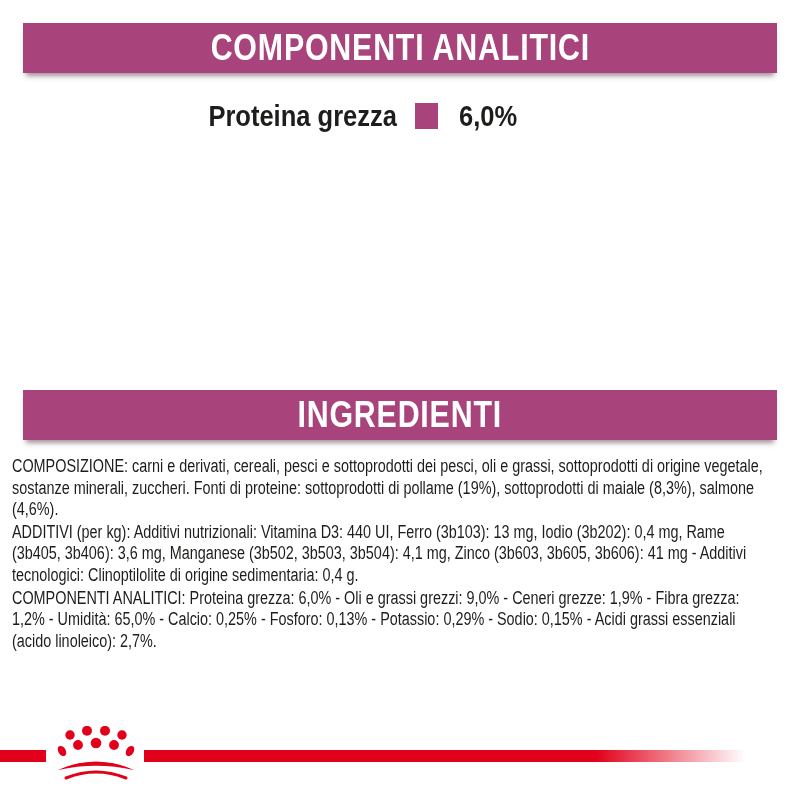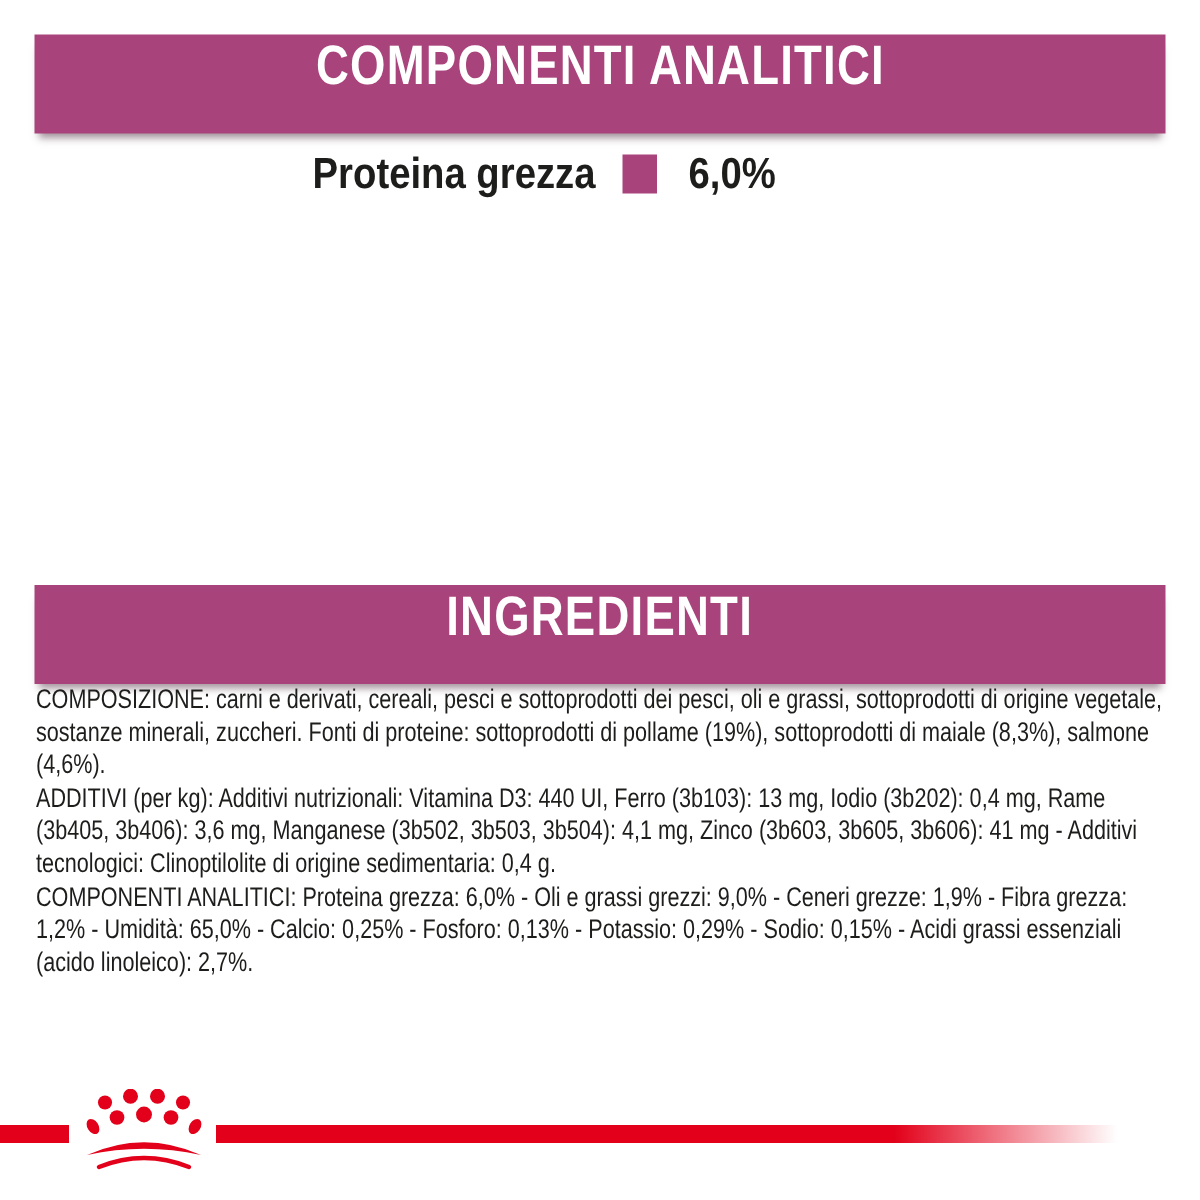--- a/index.html
+++ b/index.html
@@ -2,22 +2,22 @@
 <html><head>
 <meta charset="utf-8">
 <style>
   html,body{margin:0;padding:0;background:#fff;}
   .page{
     position:relative;width:800px;height:800px;background:#ffffff;
     font-family:"Liberation Sans", sans-serif;overflow:hidden;
   }
   
   .banner{
-    position:absolute;left:23px;width:754px;height:66px;
-    display:flex;align-items:flex-start;justify-content:center;
+    position:absolute;left:23px;width:754px;height:50px;
+    display:flex;align-items:center;justify-content:center;
     box-shadow:0 6px 5px -3px rgba(70,40,55,.5);
   }
   .banner-1{top:23px;}
   .banner-2{top:390px;}
   .banner-text{
     color:#fff;font-weight:bold;font-size:37px;letter-spacing:1px;
     transform:scaleX(.82);transform-origin:50% 50%;white-space:nowrap;
   }
   
   .chart{position:absolute;left:16px;top:94px;width:800px;}
@@ -26,21 +26,21 @@
     width:381px;text-align:right;font-weight:bold;font-size:29px;color:#1d1d1b;
     transform:scaleX(.88);transform-origin:100% 50%;white-space:nowrap;
   }
   .cbar{height:26px;margin-left:18px;flex:none;}
   .cval{
     font-weight:bold;font-size:29px;color:#1d1d1b;margin-left:21px;
     transform:scaleX(.88);transform-origin:0 50%;white-space:nowrap;
   }
   
   .paras{
-    position:absolute;left:24px;top:456px;width:752px;
+    position:absolute;left:12px;top:456px;width:752px;
   }
   .paras-inner{
     width:940px;transform:scaleX(.8);transform-origin:0 0;
   }
   .paras p{
     margin:0 0 1px 0;font-size:18px;line-height:21.6px;color:#1d1d1b;
     letter-spacing:0;
   }
   
   .stripe{

